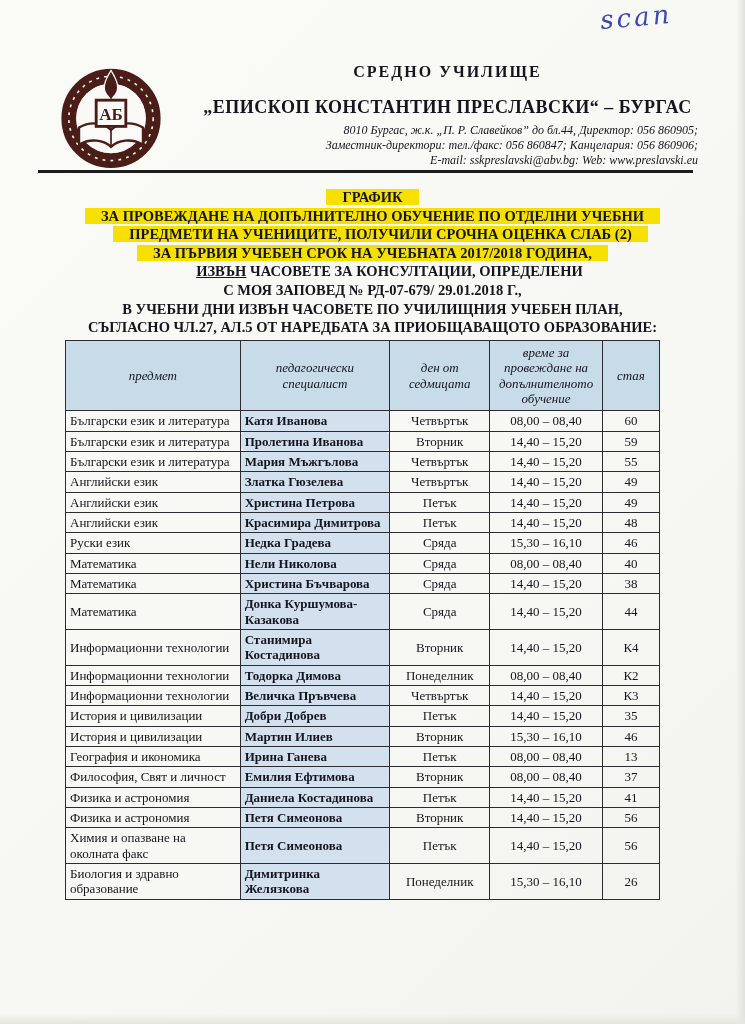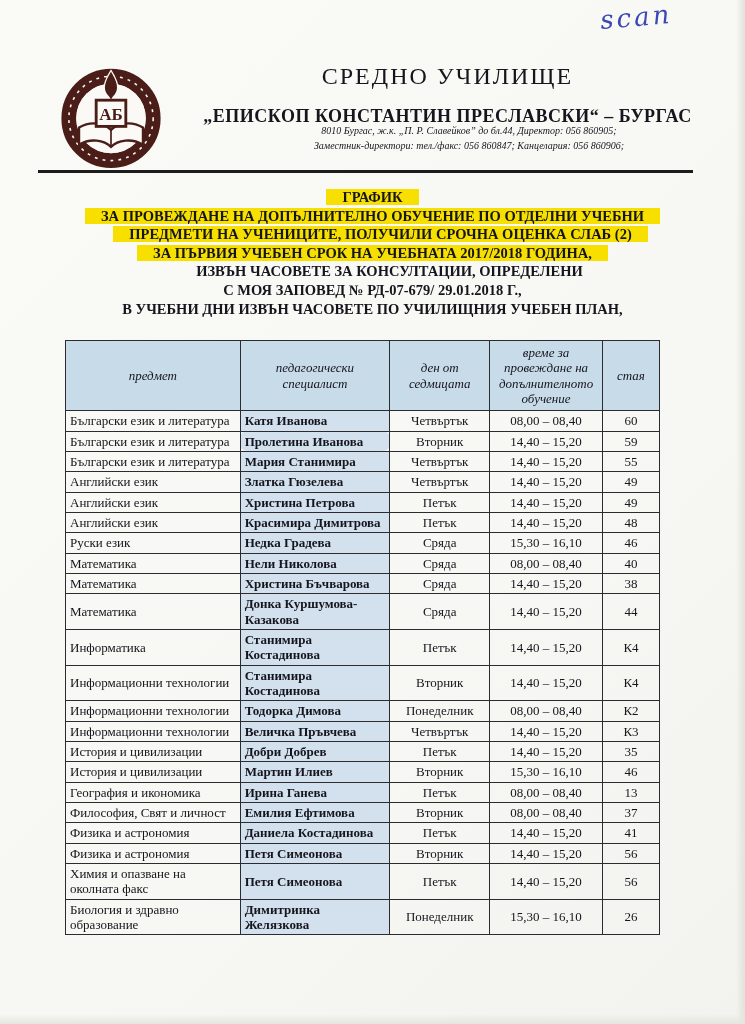--- a/index.html
+++ b/index.html
@@ -13,32 +13,32 @@
   #edge-bottom{position:absolute;left:0;bottom:0;width:745px;height:10px;
         background:linear-gradient(to bottom,rgba(0,0,0,0),#e6e6e0);}
 
   .hand-note{position:absolute;left:600px;top:2px;
         font-family:"DejaVu Serif", serif;font-style:italic;
         font-size:26px;letter-spacing:3px;transform:rotate(-5deg);}
 
   .logo{position:absolute;left:50px;top:58px;width:122px;height:114px;}
 
   .school-names{position:absolute;left:185px;top:63px;width:525px;text-align:center;}
-  .school-line1{font-size:24px;font-weight:normal;letter-spacing:2px;}
+  .school-line1{font-size:16px;font-weight:bold;letter-spacing:2px;}
   .school-line2{font-size:18px;font-weight:bold;letter-spacing:.5px;margin-top:16px;white-space:nowrap;}
 
-  .contacts{position:absolute;left:240px;top:123px;width:458px;text-align:center;
-        font-style:italic;font-size:10px;line-height:15px;}
+  .contacts{position:absolute;left:240px;top:123px;width:458px;text-align:right;
+        font-style:italic;font-size:12px;line-height:15px;}
 
   .rule{position:absolute;left:38px;top:170px;width:655px;height:3px;background:#1c1c1c;}
 
   .title-block{position:absolute;left:40px;top:188px;width:665px;text-align:center;
         font-weight:bold;font-size:14.5px;line-height:18.6px;}
   .hl span{padding:0 16px;}
-  .u{margin-left:34px;}
+  .u{text-decoration:underline;margin-left:34px;}
 
   table.sched{position:absolute;left:65px;top:340px;width:595px;
         border-collapse:collapse;table-layout:fixed;
         font-size:13px;line-height:1.18;}
   table.sched td, table.sched th{border:1.5px solid #2b2b30;padding:2px 4px;vertical-align:middle;}
   table.sched th{font-weight:normal;font-style:italic;text-align:center;padding:4px 2px;}
   td.c0{text-align:left;}
   td.c1{font-weight:bold;text-align:left;}
   td.c2,td.c3,td.c4{text-align:center;}
   col.w0{width:29.4%;} col.w1{width:25.2%;} col.w2{width:16.8%;}
@@ -65,32 +65,34 @@
   </svg>
 
   <div class="school-names">
     <div class="school-line1">СРЕДНО УЧИЛИЩЕ</div>
     <div class="school-line2">„ЕПИСКОП КОНСТАНТИН ПРЕСЛАВСКИ“ – БУРГАС</div>
   </div>
 
   <div class="contacts">
     <div>8010 Бургас,  ж.к. „П. Р. Славейков” до бл.44,   Директор: 056 860905;</div>
     <div>Заместник-директори: тел./факс: 056 860847; Канцелария: 056 860906;</div>
+    <div>E-mail: sskpreslavski@abv.bg:   Web: www.preslavski.eu</div>
   </div>
 
   <div class="rule"></div>
 
   <div class="title-block">
     <div class="hl"><span style="background: rgb(247, 224, 0);">ГРАФИК</span></div>
     <div class="hl"><span style="background: rgb(247, 224, 0);">ЗА ПРОВЕЖДАНЕ НА ДОПЪЛНИТЕЛНО ОБУЧЕНИЕ ПО ОТДЕЛНИ УЧЕБНИ</span></div>
     <div class="hl"><span style="background: rgb(247, 224, 0); margin-left: 16px;">ПРЕДМЕТИ НА УЧЕНИЦИТЕ, ПОЛУЧИЛИ СРОЧНА ОЦЕНКА СЛАБ (2)</span></div>
     <div class="hl"><span style="background: rgb(247, 224, 0);">ЗА ПЪРВИЯ УЧЕБЕН СРОК НА УЧЕБНАТА 2017/2018 ГОДИНА,</span></div>
     <div><span class="u">ИЗВЪН</span><span> ЧАСОВЕТЕ ЗА КОНСУЛТАЦИИ, ОПРЕДЕЛЕНИ</span></div>
     <div>С МОЯ ЗАПОВЕД № РД-07-679/ 29.01.2018 Г.,</div>
     <div>В УЧЕБНИ ДНИ ИЗВЪН ЧАСОВЕТЕ ПО УЧИЛИЩНИЯ УЧЕБЕН ПЛАН,</div>
+    <div>СЪГЛАСНО ЧЛ.27, АЛ.5 ОТ НАРЕДБАТА ЗА ПРИОБЩАВАЩОТО ОБРАЗОВАНИЕ:</div>
   </div>
 
   <table class="sched">
     <colgroup>
       <col class="w0">
         <col class="w1">
         <col class="w2">
         <col class="w3">
         <col class="w4">
     </colgroup>
@@ -113,21 +115,21 @@
         </tr>
         <tr>
           <td class="c0">Български език и литература</td>
           <td class="c1" style="background: rgb(210, 225, 237); border-radius: 7px;">Пролетина Иванова</td>
           <td class="c2">Вторник</td>
           <td class="c3">14,40 – 15,20</td>
           <td class="c4">59</td>
         </tr>
         <tr>
           <td class="c0">Български език и литература</td>
-          <td class="c1" style="background: rgb(210, 225, 237);">Мария Станимира</td>
+          <td class="c1" style="background: rgb(210, 225, 237);">Мария Мъжгълова</td>
           <td class="c2">Четвъртък</td>
           <td class="c3">14,40 – 15,20</td>
           <td class="c4">55</td>
         </tr>
         <tr>
           <td class="c0">Английски език</td>
           <td class="c1" style="background: rgb(210, 225, 237);">Златка Гюзелева</td>
           <td class="c2">Четвъртък</td>
           <td class="c3">14,40 – 15,20</td>
           <td class="c4">49</td>
@@ -166,27 +168,20 @@
           <td class="c2">Сряда</td>
           <td class="c3">14,40 – 15,20</td>
           <td class="c4">38</td>
         </tr>
         <tr>
           <td class="c0">Математика</td>
           <td class="c1" style="background: rgb(210, 225, 237);">Донка Куршумова-Казакова</td>
           <td class="c2">Сряда</td>
           <td class="c3">14,40 – 15,20</td>
           <td class="c4">44</td>
-        </tr>
-        <tr>
-          <td class="c0">Информатика</td>
-          <td class="c1" style="background: rgb(210, 225, 237);">Станимира Костадинова</td>
-          <td class="c2">Петък</td>
-          <td class="c3">14,40 – 15,20</td>
-          <td class="c4">К4</td>
         </tr>
         <tr>
           <td class="c0">Информационни технологии</td>
           <td class="c1" style="background: rgb(210, 225, 237);">Станимира Костадинова</td>
           <td class="c2">Вторник</td>
           <td class="c3">14,40 – 15,20</td>
           <td class="c4">К4</td>
         </tr>
         <tr>
           <td class="c0">Информационни технологии</td>

